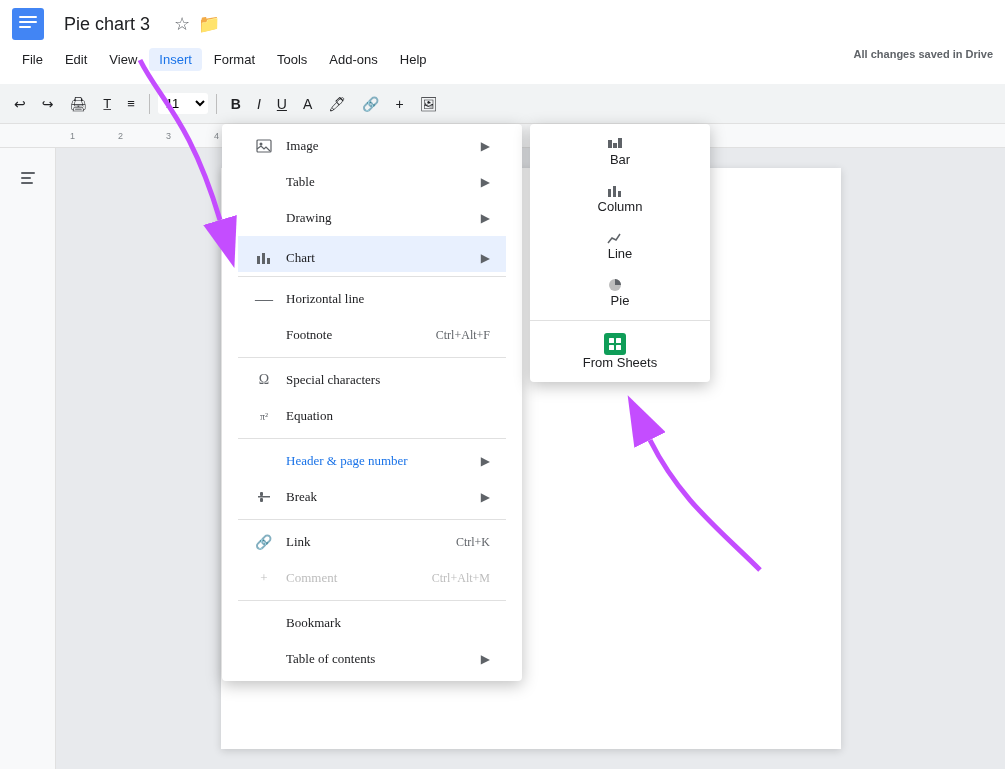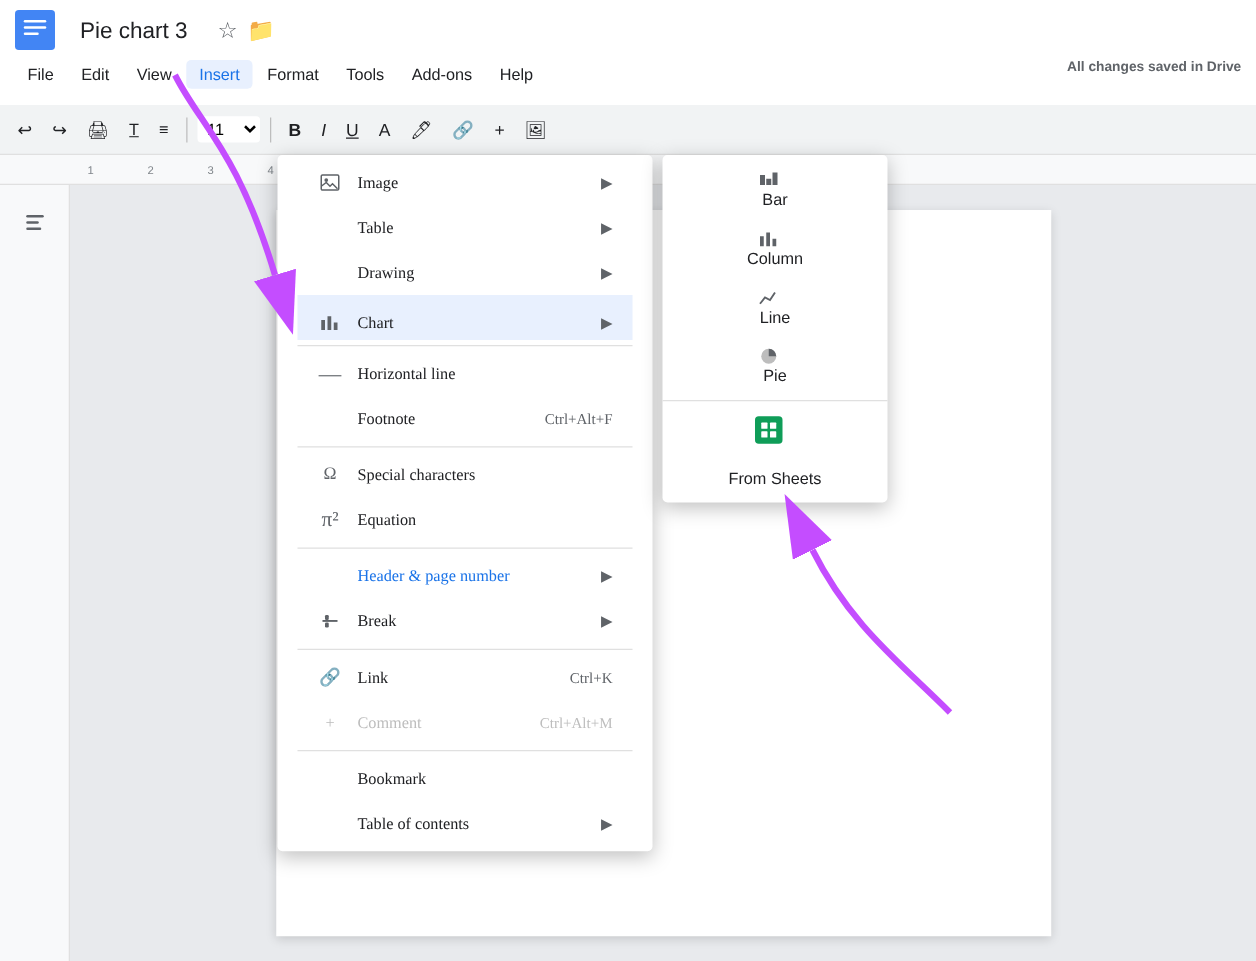--- a/index.html
+++ b/index.html
@@ -412,21 +412,21 @@
     <span class="row-shortcut">Ctrl+Alt+F</span>
   </div>
   <div class="menu-divider"></div>
 
   <div class="menu-row">
     <span class="row-icon" style="font-size:14px;color:#5f6368;">Ω</span>
     <span class="row-label">Special characters</span>
   </div>
 
   <div class="menu-row">
-    <span class="row-icon" style="font-size:17px;color:#5f6368;">π²</span>
+    <span class="row-icon" style="font-size:10px;color:#5f6368;">π²</span>
     <span class="row-label">Equation</span>
   </div>
   <div class="menu-divider"></div>
 
   <div class="menu-row colored-label">
     <span class="row-icon"></span>
     <span class="row-label" style="color:#1a73e8;">Header &amp; page number</span>
     <span class="row-arrow">▶</span>
   </div>
 
@@ -506,21 +506,21 @@
       <svg width="16" height="16" viewBox="0 0 16 16" fill="none">
         <circle cx="8" cy="8" r="6" fill="#bdbdbd"></circle>
         <path d="M8 8 L8 2 A6 6 0 0 1 14 8 Z" fill="#5f6368"></path>
       </svg>
     </span>
     <span class="row-label">Pie</span>
   </div>
 
   <div class="menu-divider" style="margin: 4px 0;"></div>
 
-  <div class="submenu-row" style="padding-top: 8px; gap: 20px;">
+  <div class="submenu-row" style="padding-top: 8px;">
     <span class="from-sheets-icon">
       <svg width="14" height="14" viewBox="0 0 14 14" fill="none">
         <rect x="1" y="1" width="5" height="5" fill="white" rx="0.5"></rect>
         <rect x="8" y="1" width="5" height="5" fill="white" rx="0.5"></rect>
         <rect x="1" y="8" width="5" height="5" fill="white" rx="0.5"></rect>
         <rect x="8" y="8" width="5" height="5" fill="white" rx="0.5"></rect>
       </svg>
     </span>
     <span class="row-label">From Sheets</span>
   </div>

